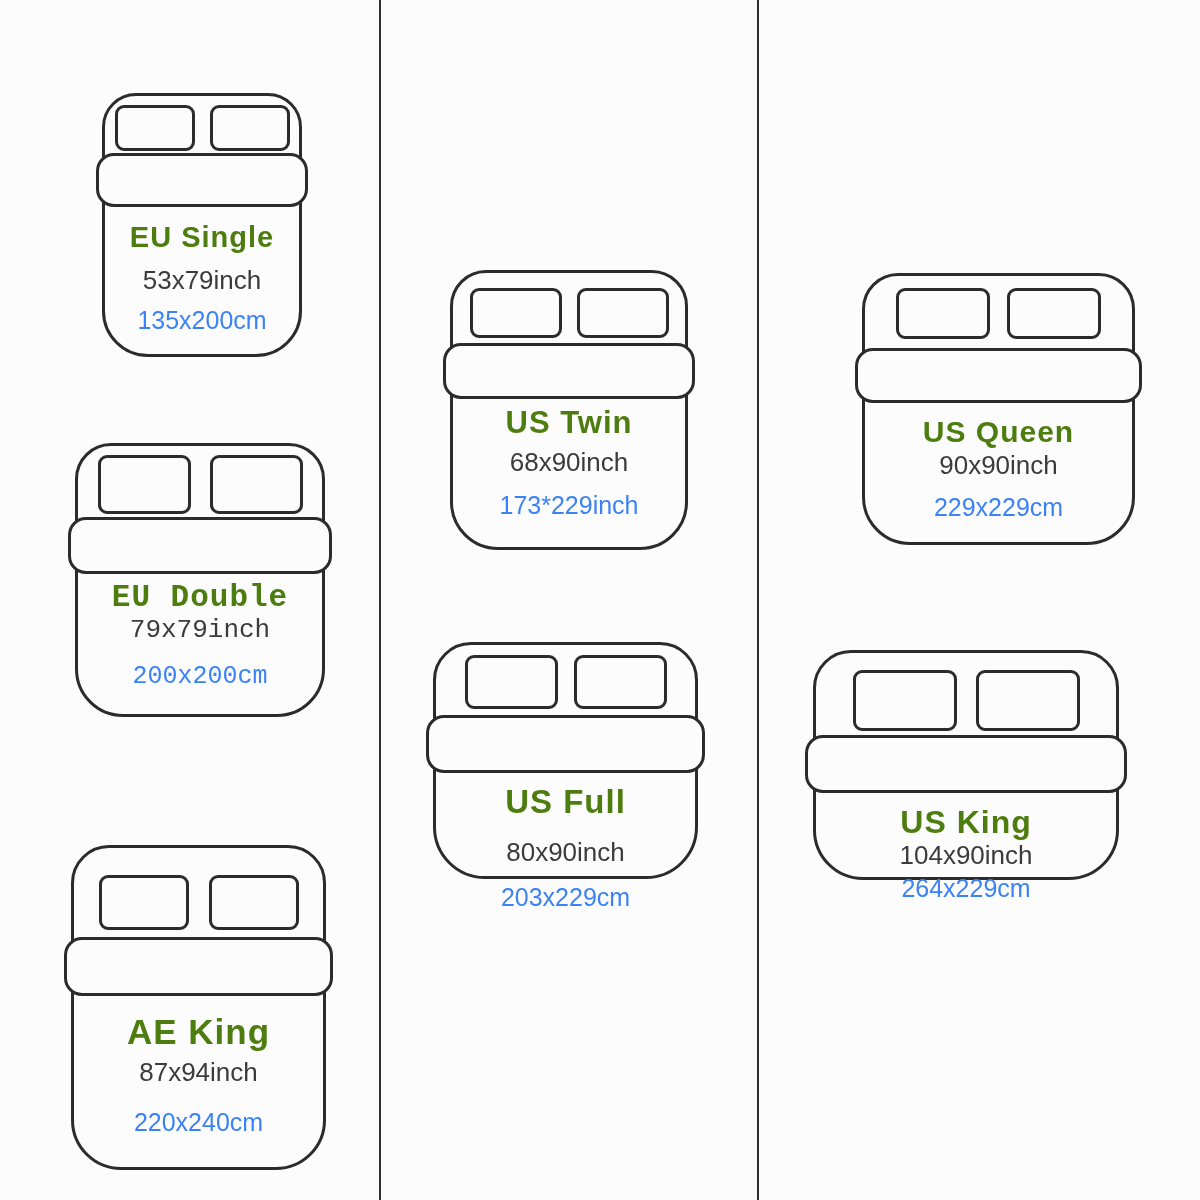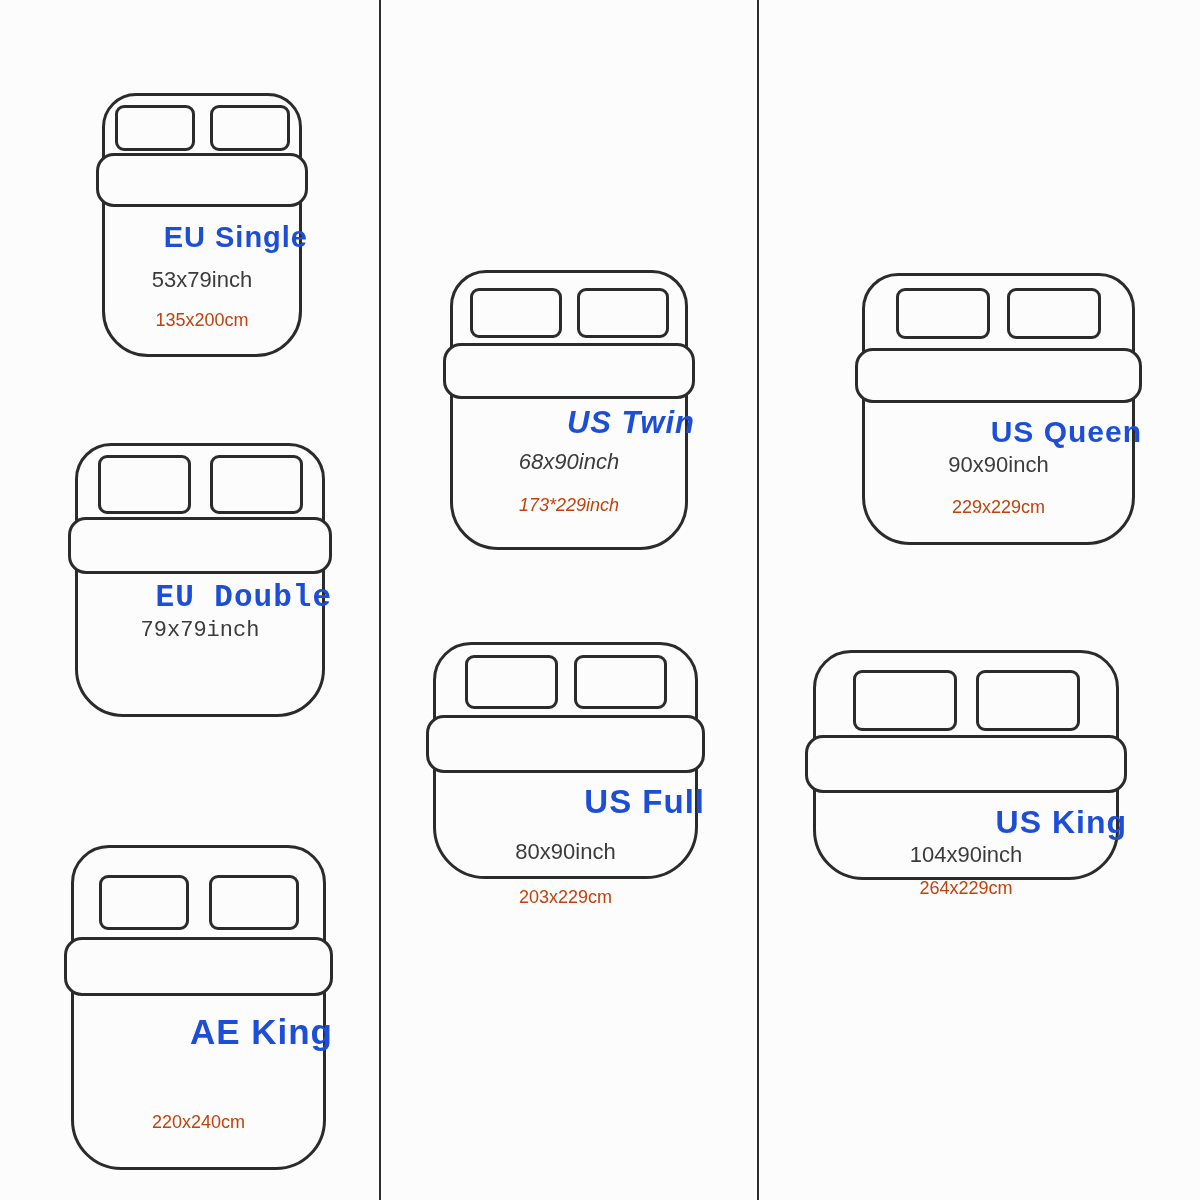--- a/index.html
+++ b/index.html
@@ -65,51 +65,50 @@
     left: 0; right: 0;
     text-align: center;
     transform: translateY(-50%);
     white-space: nowrap;
   }
   .bed .label.title {
     top: var(--ty);
     font-size: var(--tfs);
     font-weight: bold;
     letter-spacing: 1px;
-    color: #1d4ed8;
-    text-align: right;
+    color: #4d7c0f;
   }
   .bed .label.inch {
     top: var(--iy);
-    font-size: 22px;
+    font-size: 26px;
     color: #3b3b3b;
   }
   .bed .label.cm {
     top: var(--cy);
-    font-size: 18px;
-    color: #c2410c;
+    font-size: 25px;
+    color: #3b82f6;
   }
 
   
   .bed-eu-single { left:  96px; top:  93px; width: 212px; height: 264px;
     --inset: 6px; --band-top: 60px; --band-h: 48px;
     --pil-top: 12px; --pil-w: 74px; --pil-h: 40px; --pil-gap: 15px;
     --ty: 144px; --iy: 187px; --cy: 227px; --tfs: 29px; --rtop: 34px; --rbot: 46px; }
 
   .bed-eu-double { left:  68px; top: 443px; width: 264px; height: 274px; font-family: Liberation Mono, monospace;
     --inset: 7px; --band-top: 74px; --band-h: 51px;
     --pil-top: 12px; --pil-w: 87px; --pil-h: 53px; --pil-gap: 19px;
     --ty: 154px; --iy: 187px; --cy: 233px; --tfs: 31px; --rtop: 36px; --rbot: 48px; }
 
   .bed-ae-king { left:  64px; top: 845px; width: 269px; height: 325px;
     --inset: 7px; --band-top: 92px; --band-h: 53px;
     --pil-top: 30px; --pil-w: 84px; --pil-h: 49px; --pil-gap: 20px;
     --ty: 187px; --iy: 227px; --cy: 277px; --tfs: 35px; --rtop: 38px; --rbot: 50px; }
 
-  .bed-us-twin { left: 443px; top: 270px; width: 252px; height: 280px; font-style: italic;
+  .bed-us-twin { left: 443px; top: 270px; width: 252px; height: 280px;
     --inset: 7px; --band-top: 73px; --band-h: 50px;
     --pil-top: 18px; --pil-w: 86px; --pil-h: 44px; --pil-gap: 15px;
     --ty: 153px; --iy: 192px; --cy: 235px; --tfs: 31px; --rtop: 36px; --rbot: 48px; }
 
   .bed-us-full { left: 426px; top: 642px; width: 279px; height: 237px;
     --inset: 7px; --band-top: 73px; --band-h: 52px;
     --pil-top: 13px; --pil-w: 87px; --pil-h: 48px; --pil-gap: 16px;
     --ty: 160px; --iy: 210px; --cy: 255px; --tfs: 33px; --rtop: 38px; --rbot: 52px; }
 
   .bed-us-queen { left: 855px; top: 273px; width: 287px; height: 272px;
@@ -144,30 +143,32 @@
 
   <div class="bed bed-eu-double">
     <div class="outline"></div>
     <div class="pillows">
       <div class="pillow"></div>
       <div class="pillow"></div>
     </div>
     <div class="band"></div>
     <div class="label title">EU Double</div>
     <div class="label inch">79x79inch</div>
+    <div class="label cm">200x200cm</div>
   </div>
 
   <div class="bed bed-ae-king">
     <div class="outline"></div>
     <div class="pillows">
       <div class="pillow"></div>
       <div class="pillow"></div>
     </div>
     <div class="band"></div>
     <div class="label title">AE King</div>
+    <div class="label inch">87x94inch</div>
     <div class="label cm">220x240cm</div>
   </div>
 
   <div class="bed bed-us-twin">
     <div class="outline"></div>
     <div class="pillows">
       <div class="pillow"></div>
       <div class="pillow"></div>
     </div>
     <div class="band"></div>

